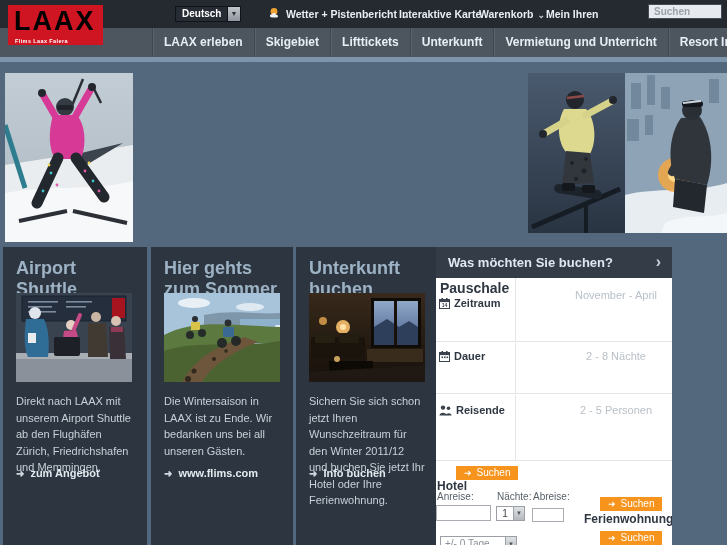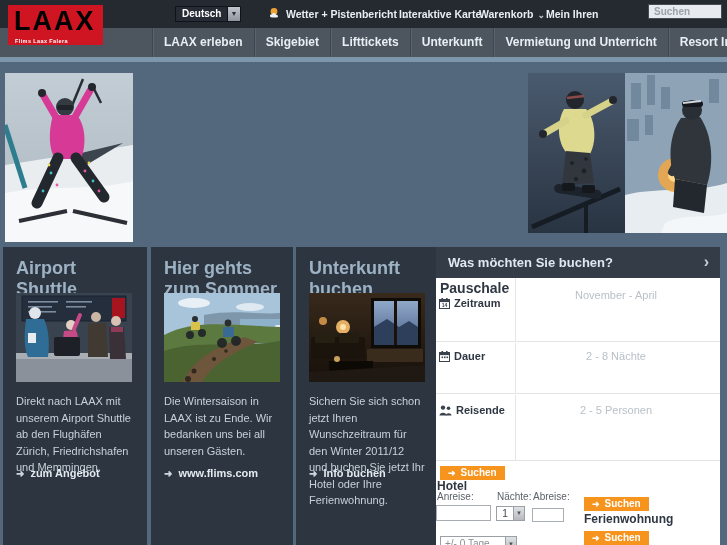--- a/index.html
+++ b/index.html
@@ -47,40 +47,40 @@
   .card1 { left:3px;   width:144px; }
   .card2 { left:151px; width:142px; }
   .card3 { left:296px; width:142px; }
   .card-title { margin:11px 13px 0; height:35px; font-size:18px; font-weight:bold; color:#9db2c4; line-height:1.15; }
   .card-img { margin:0 13px; width:116px; height:89px; overflow:hidden; }
   .card-text { margin:11px 13px 0; font-size:11px; line-height:1.5; color:#c8d1d9; }
   .card-link { position:absolute; left:13px; top:220px; font-size:11px; font-weight:bold; color:#e3eaf0; cursor:pointer; }
   .card-link .arr { color:#cdd6dd; margin-right:6px; font-size:10px; }
 
   
-  .booking { position:absolute; left:436px; top:247px; width:284px; height:298px; background:#0ea5e9; overflow:hidden; }
+  .booking { position:absolute; left:436px; top:247px; width:236px; height:298px; background:#0ea5e9; overflow:hidden; }
   .bk-header { position:relative; height:31px; background:#343c47; cursor:pointer; }
   .bk-header-title { line-height:31px; padding-left:12px; font-size:13px; font-weight:bold; color:#dfe8f0; }
   .bk-chevron { position:absolute; right:11px; top:0; line-height:29px; color:#c7d1da; font-size:16px; font-weight:bold; }
   .bk-body { position:absolute; left:0; top:31px; width:284px; height:267px; background:#fff; }
 
   .brow { position:absolute; left:0; width:284px; border-bottom:1px solid #e4e4e4; }
   .brow::after { content:''; position:absolute; left:79px; top:0; bottom:0; border-left:1px solid #e6e6e6; }
   .brow1 { top:0;     height:64px; }
   .brow2 { top:65px;  height:51px; }
   .brow3 { top:117px; height:66px; }
   .pauschale { position:absolute; left:4px; top:2px; font-size:14px; font-weight:bold; color:#2e3742; }
   .brow-label { position:absolute; left:3px; display:flex; align-items:center; gap:4px;
                 font-size:11px; font-weight:bold; color:#2e3742; }
   .brow1 .brow-label { top:19px; } .brow2 .brow-label { top:7px; } .brow3 .brow-label { top:9px; }
   .brow-value { position:absolute; left:80px; width:200px; text-align:center; font-size:11px; color:#b9c0c7; cursor:pointer; }
   .brow1 .brow-value { top:11px; } .brow2 .brow-value { top:7px; } .brow3 .brow-value { top:9px; }
 
-  .btn-orange { position:absolute; height:14px; background:#f7941e; color:#fff; font-size:10px; font-weight:bold;
-                line-height:14px; padding:0 8px; white-space:nowrap; cursor:pointer; border:none; }
+  .btn-orange { position:absolute; height:14px; background:#f7941e; color:#fff; font-size:10px; font-weight:normal;
+                line-height:14px; padding:0 8px; white-space:nowrap; cursor:pointer; border:none;margin-left:16px; }
   .btn-orange .arr { margin-right:5px; font-size:9px; }
   .bk-btn1 { left:4px;   top:188px; }
   .bk-btn2 { left:148px; top:219px; }
   .bk-btn3 { left:148px; top:253px; }
 
   .bk-h2 { position:absolute; font-size:12px; font-weight:bold; color:#2f3742; }
   .hotel-title { left:1px; top:201px; }
   .fewo-title  { left:148px; top:234px; }
   .bk-lbl { position:absolute; top:213px; font-size:10px; color:#5a6168; }
   .lbl-anreise { left:1px; } .lbl-naechte { left:61px; } .lbl-abreise { left:97px; }

